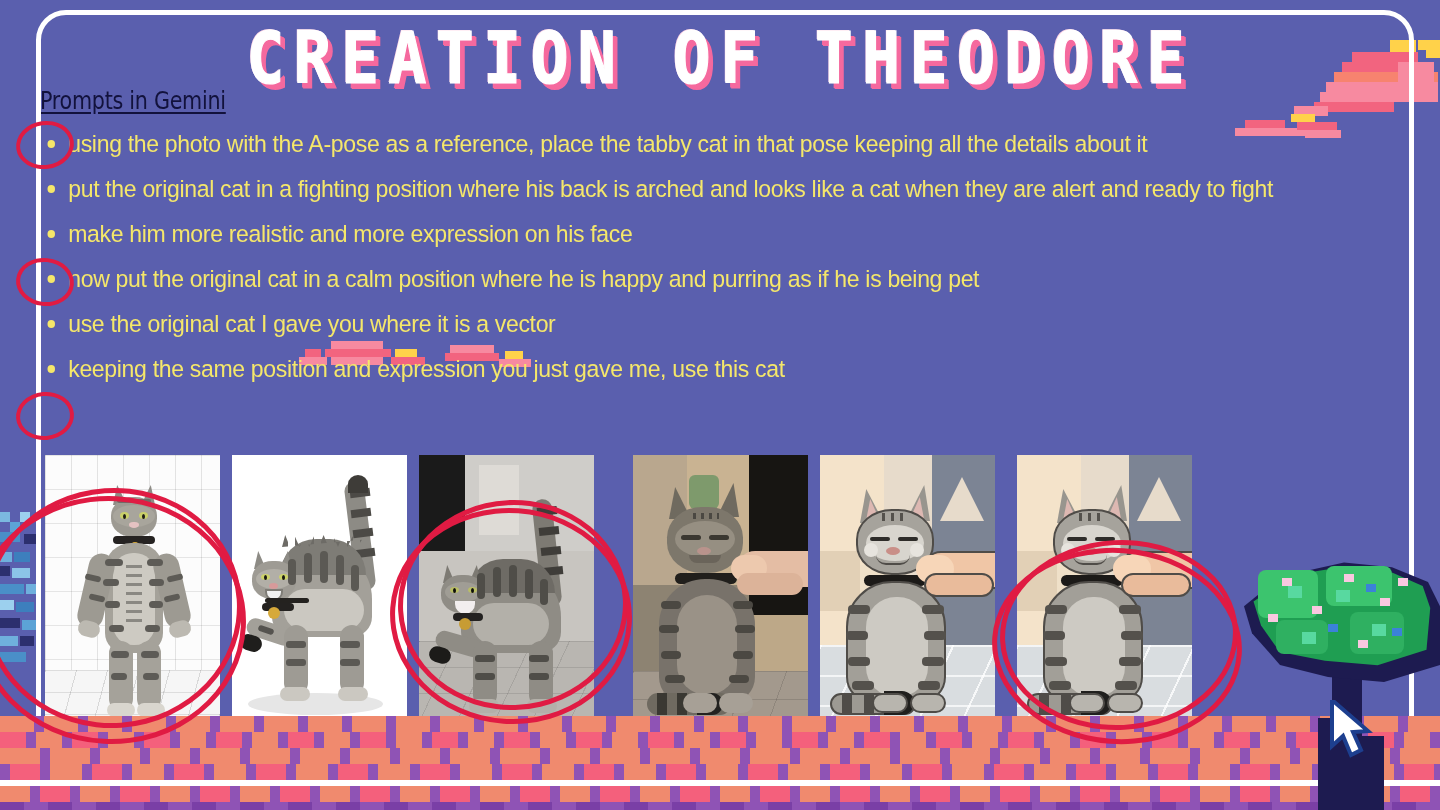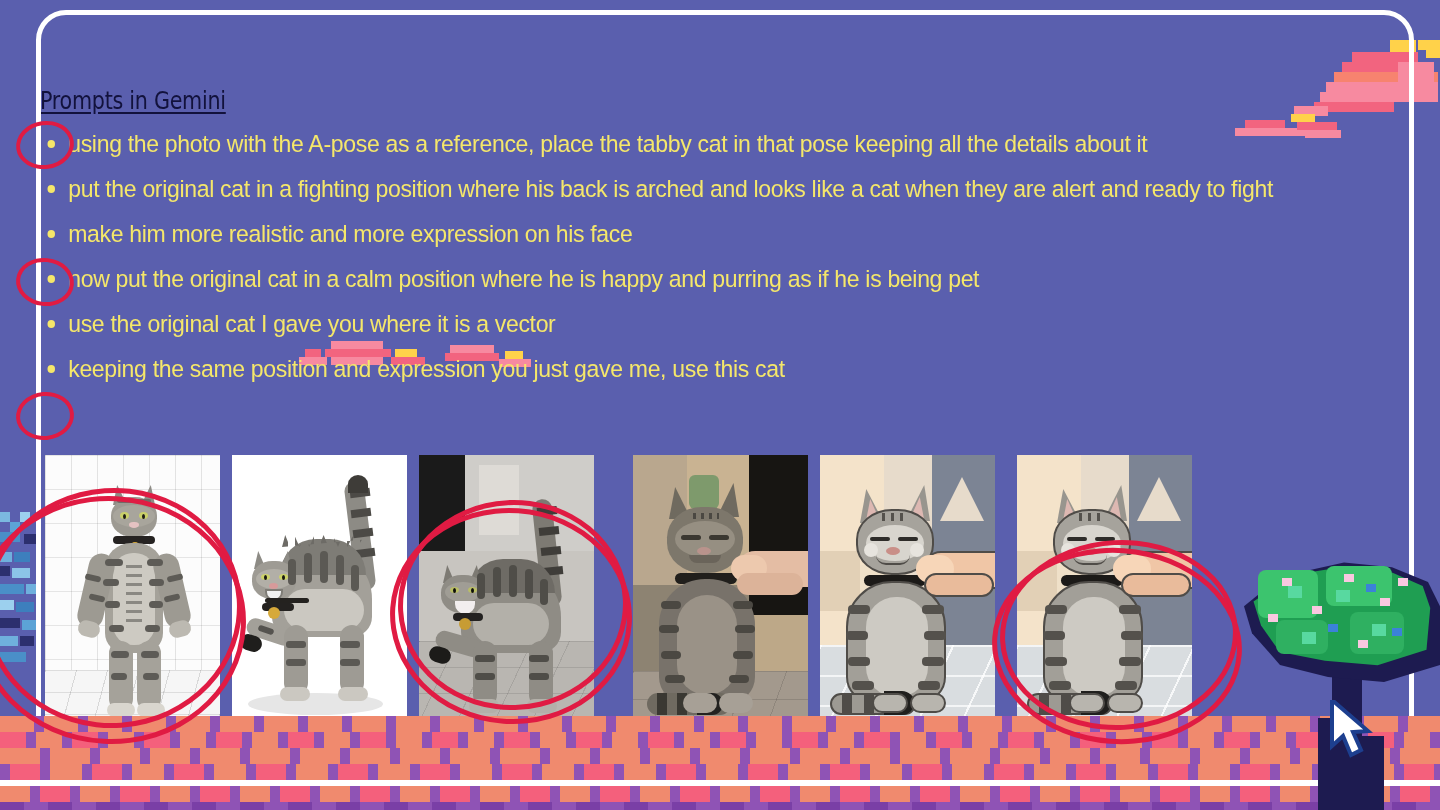--- a/index.html
+++ b/index.html
@@ -158,20 +158,23 @@
     <div class="px" style="left:30px;top:14px;width:66px;height:8px;background:#f2647f;"></div>
     <div class="px" style="left:36px;top:22px;width:52px;height:8px;background:#f78aa0;"></div>
     <div class="px" style="left:100px;top:14px;width:22px;height:8px;background:#ffd24a;"></div>
     <div class="px" style="left:96px;top:22px;width:34px;height:8px;background:#f2647f;"></div>
     <div class="px" style="left:155px;top:10px;width:44px;height:8px;background:#f78aa0;"></div>
     <div class="px" style="left:150px;top:18px;width:54px;height:8px;background:#f2647f;"></div>
     <div class="px" style="left:210px;top:16px;width:18px;height:8px;background:#ffd24a;"></div>
     <div class="px" style="left:204px;top:24px;width:32px;height:8px;background:#f78aa0;"></div>
   </div>
 
+  <div id="title">
+    <span class="t">CREATION OF THEODORE</span>
+  </div>
 
   <div id="prompts">
     <div id="prompts-heading">Prompts in Gemini</div>
     <ul id="bullet-list">
       <li>using the photo with the A-pose as a reference, place the tabby cat in that pose keeping all the details about it</li>
       <li>put the original cat in a fighting position where his back is arched and looks like a cat when they are alert and ready to fight</li>
       <li>make him more realistic and more expression on his face</li>
       <li>now put the original cat in a calm position where he is happy and purring as if he is being pet</li>
       <li>use the original cat I gave you where it is a vector</li>
       <li>keeping the same position and expression you just gave me, use this cat</li>

